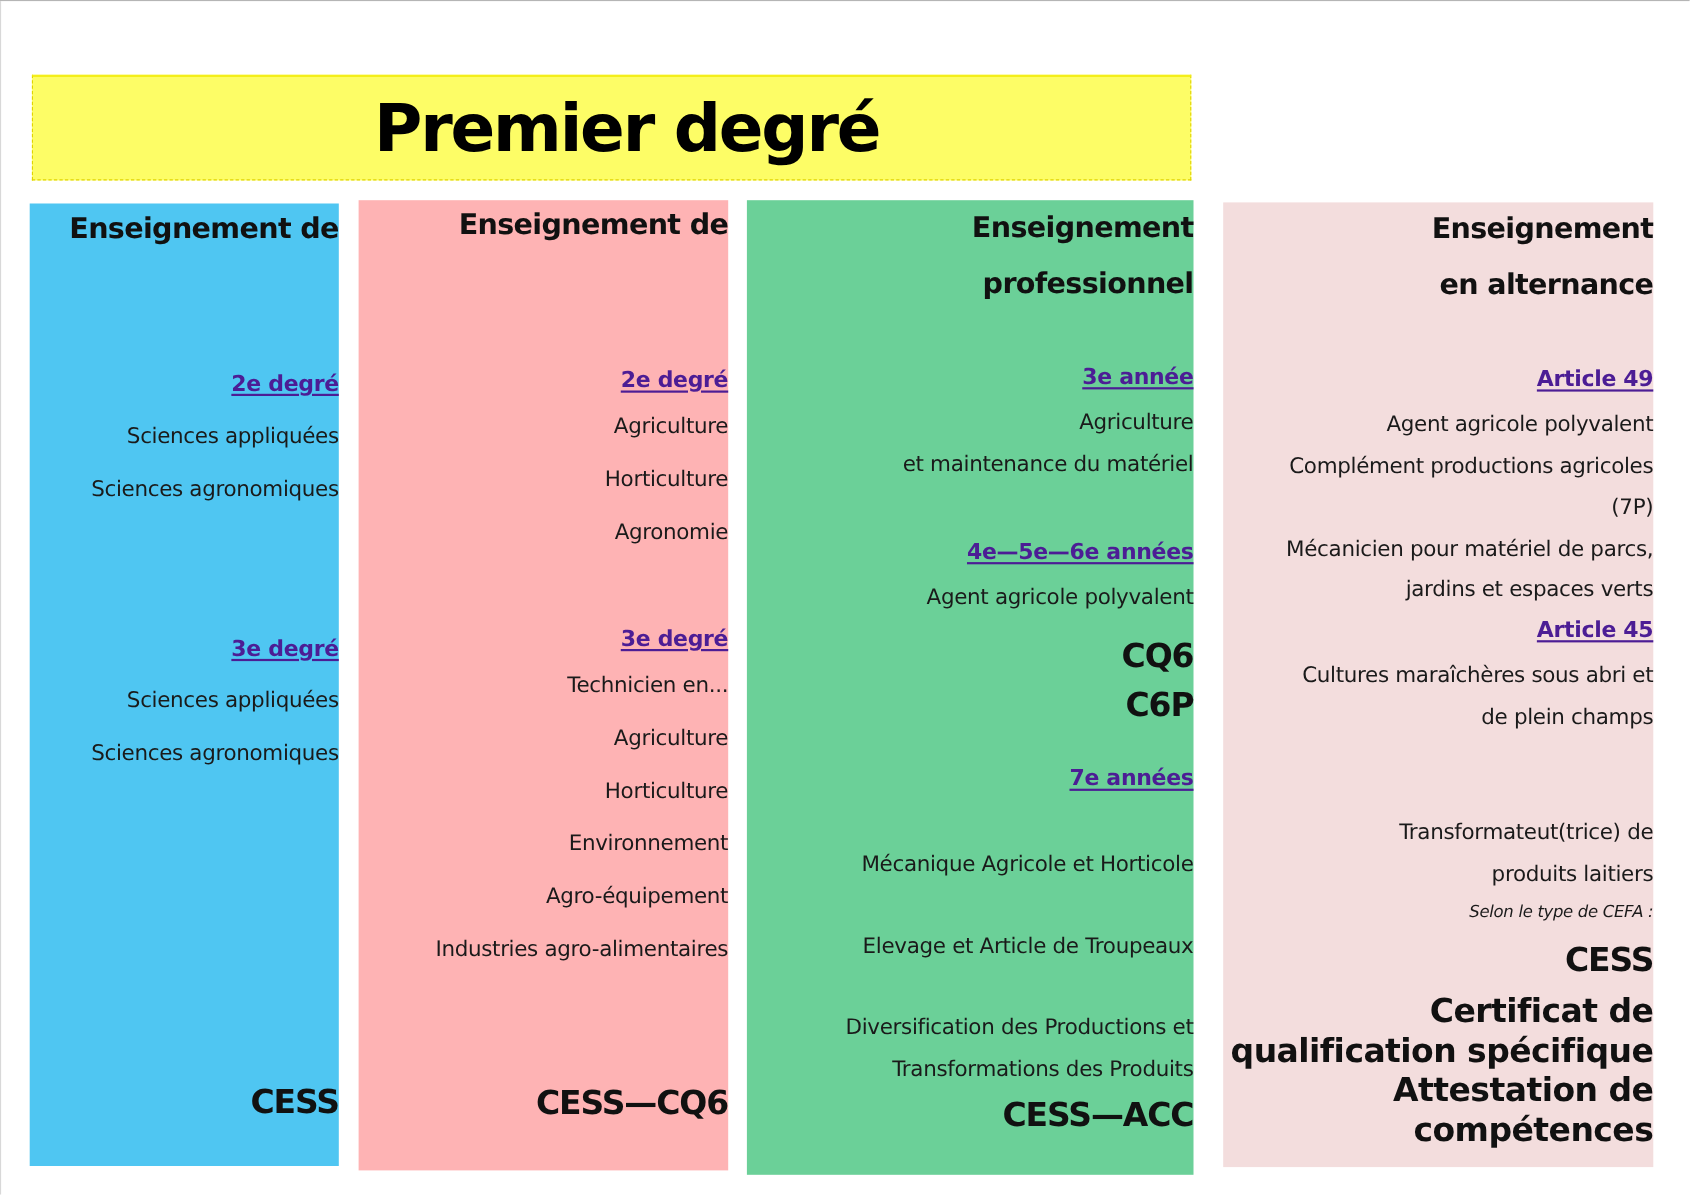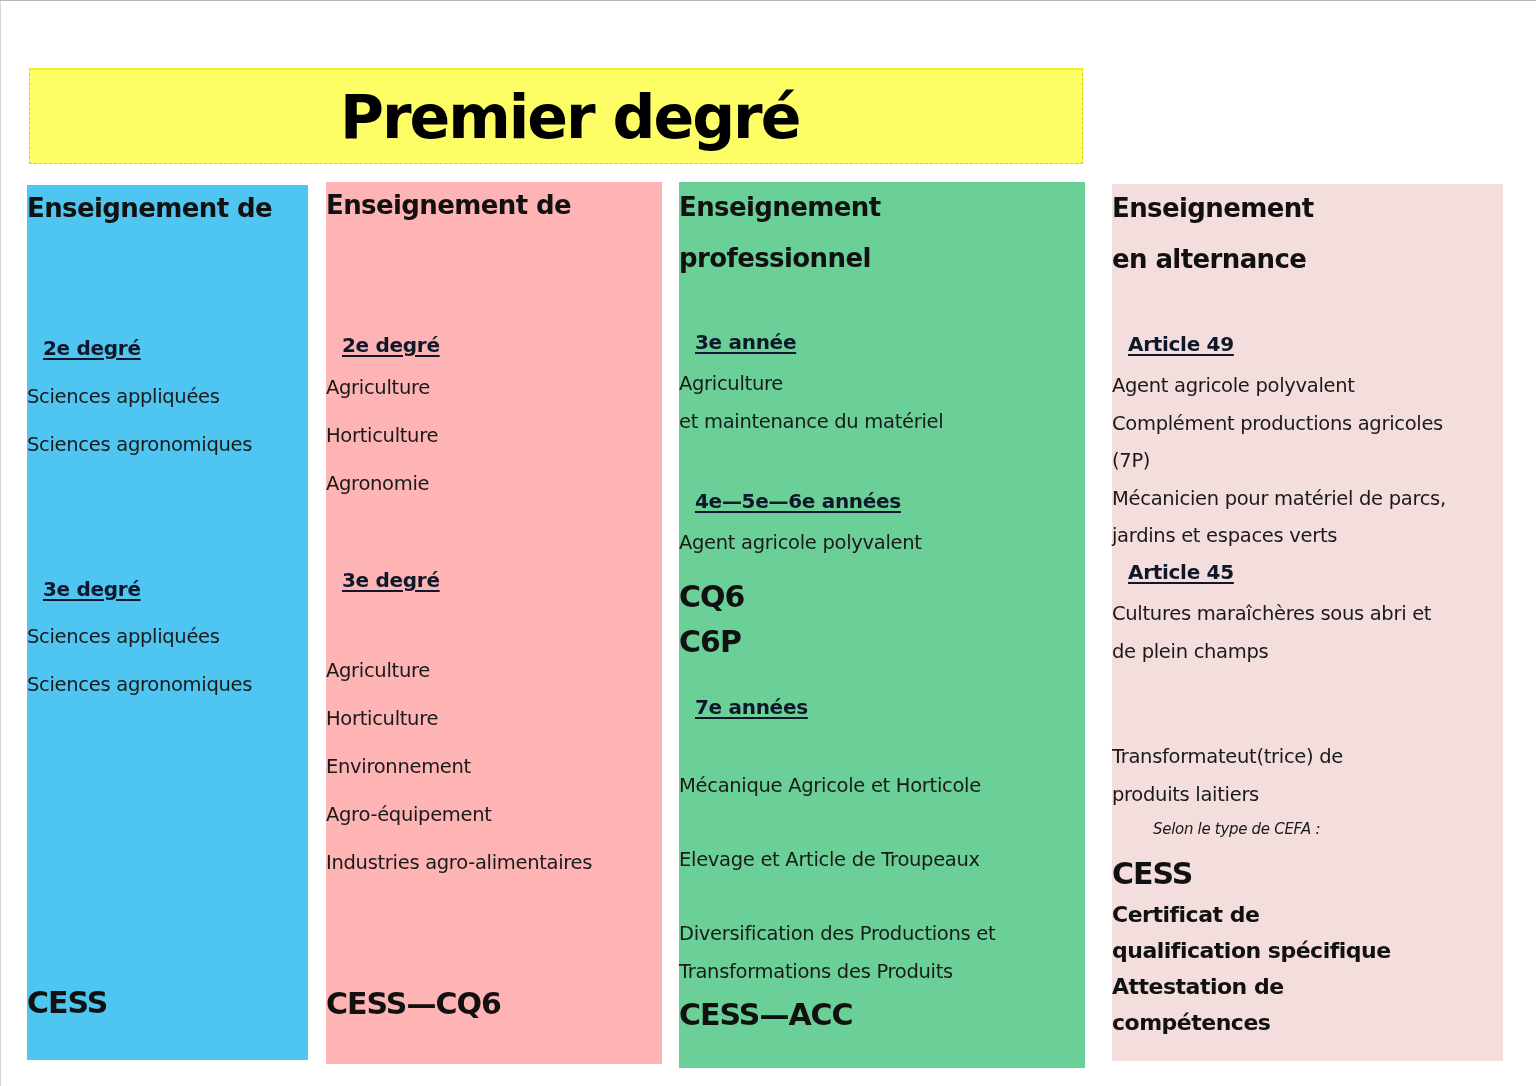--- a/index.html
+++ b/index.html
@@ -28,26 +28,26 @@
   }
 
   .col {
     position: absolute; box-sizing: border-box; text-align: center;
   }
   .c1 { left: 27px;  top: 184px; width: 281px; height: 875px; background: #4fc6f2; }
   .c2 { left: 326px; top: 181px; width: 336px; height: 882px; background: #feb3b4; }
   .c3 { left: 679px; top: 181px; width: 406px; height: 886px; background: #6bd098; }
   .c4 { left: 1112px; top: 183px; width: 391px; height: 877px; background: #f3dddd; }
 
-  .t { position: absolute; left: 0; right: 0; text-align: left; white-space: nowrap; }
+  .t { position: absolute; left: 0; right: 0; text-align: right; white-space: nowrap; }
   .head { font-weight: bold; font-size: 26px; letter-spacing: -0.6px; color: #111; }
-  .sub { font-weight: bold; font-size: 20px; text-decoration: underline; text-underline-offset: 3px; letter-spacing: -0.3px; color: #0f172a; padding-left: 16px; }
+  .sub { font-weight: bold; font-size: 20px; text-decoration: underline; text-underline-offset: 3px; letter-spacing: -0.3px; color: #4c1d95; padding-left: 16px; }
   .item { font-size: 19.5px; letter-spacing: -0.3px; color: #1a1a1a; }
   .big { font-weight: bold; font-size: 30px; letter-spacing: -1px; color: #111; }
-  .cert { font-weight: bold; font-size: 22px; letter-spacing: -0.5px; color: #111; }
+  .cert { font-weight: bold; font-size: 30px; letter-spacing: -0.5px; color: #111; }
   .ital { font-style: italic; font-size: 15px; letter-spacing: -0.3px; color: #1a1a1a; padding-left: 41px; }
 </style>
 </head>
 <body>
 
 <div class="left-edge"></div>
 
 <div class="banner">
   <div class="banner-title">Premier degré</div>
 </div>
@@ -68,20 +68,21 @@
 
 <div class="col c2">
   <div class="t head" style="top:8px">Enseignement de</div>
 
   <div class="t sub" style="top:151px">2e degré</div>
   <div class="t item" style="top:194px">Agriculture</div>
   <div class="t item" style="top:242px">Horticulture</div>
   <div class="t item" style="top:290px">Agronomie</div>
 
   <div class="t sub" style="top:386px">3e degré</div>
+  <div class="t item" style="top:429px">Technicien en...</div>
   <div class="t item" style="top:477px">Agriculture</div>
   <div class="t item" style="top:525px">Horticulture</div>
   <div class="t item" style="top:573px">Environnement</div>
   <div class="t item" style="top:621px">Agro-équipement</div>
   <div class="t item" style="top:669px">Industries agro-alimentaires</div>
 
   <div class="t big" style="top:804px">CESS—CQ6</div>
 </div>
 
 <div class="col c3">

